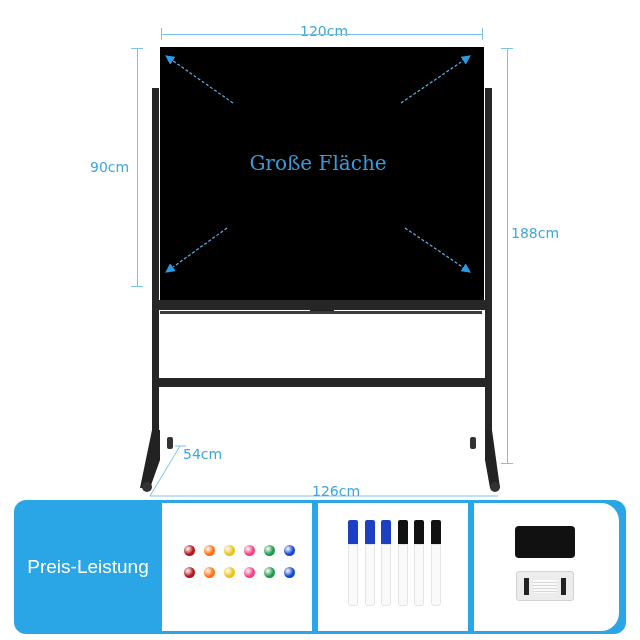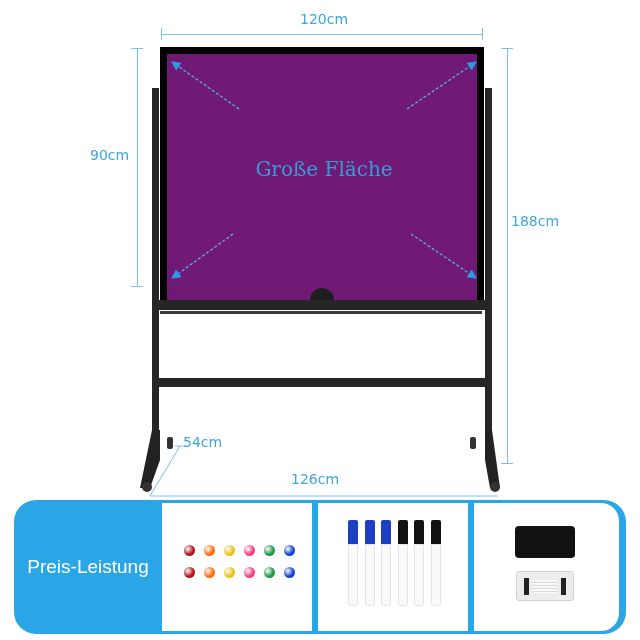--- a/index.html
+++ b/index.html
@@ -1,26 +1,26 @@
 <!DOCTYPE html>
 <html><head>
 <meta charset="utf-8">
 <style>
   html,body{margin:0;padding:0;background:#fff;}
   body{width:640px;height:640px;position:relative;overflow:hidden;font-family:"DejaVu Sans","Liberation Sans",sans-serif;}
-  .abs{position:absolute;}
+  .abs{position:absolute;margin-top:12px;}
   .dim{color:#3fa6de;font-size:14px;}
   .vline{position:absolute;width:1px;background:#7cc2ea;}
   .hline{position:absolute;height:1px;background:#7cc2ea;}
   .tick-h{position:absolute;width:12px;height:1px;background:#7cc2ea;}
   .tick-v{position:absolute;width:1px;height:12px;background:#7cc2ea;}
-  .board{position:absolute;left:160px;top:47px;width:324px;height:261px;background:#701a75;border:7px solid #000000;box-sizing:border-box;box-shadow:inset 0 0 12px rgba(0,0,0,0.04);}
+  .board{position:absolute;left:160px;top:47px;width:324px;height:261px;background:#000000;border:1px solid #000000;box-sizing:border-box;box-shadow:inset 0 0 12px rgba(0,0,0,0.04);}
   .post{position:absolute;background:#262626;}
   .headline{position:absolute;left:0;top:103px;width:314px;text-align:center;color:#3a9bd8;font-family:"DejaVu Serif","Liberation Serif",serif;font-size:20px;}
-  .panel{position:absolute;left:14px;top:500px;width:612px;height:134px;border-radius:22px;background:#2aa6e6;}
+  .panel{position:absolute;left:14px;top:500px;width:612px;height:134px;border-radius:12px;background:#2aa6e6;}
   .panel-label{position:absolute;left:0;top:0;width:148px;height:134px;display:flex;align-items:center;justify-content:center;color:#fff;font-size:19px;font-family:"Liberation Sans",sans-serif;}
   .cell{position:absolute;top:3px;height:128px;background:#fff;}
   .dot{position:absolute;width:11px;height:11px;border-radius:50%;}
   .marker{position:absolute;width:10px;}
   .marker .cap{width:10px;height:24px;border-radius:2px 2px 0 0;}
   .marker .barrel{width:10px;height:62px;background:#fafafa;border:1px solid #e4e4e4;box-sizing:border-box;border-radius:0 0 3px 3px;}
 </style>
 </head>
 <body>
 
@@ -76,21 +76,21 @@
     <rect x="167" y="437" width="6" height="12" rx="2"></rect>
     <rect x="470" y="437" width="6" height="12" rx="2"></rect>
   </g>
   <g stroke="#7cc2ea" stroke-width="1" fill="none">
     <line x1="150" y1="496" x2="180" y2="446"></line>
     <line x1="175" y1="446" x2="186" y2="446"></line>
     <line x1="150" y1="496" x2="498" y2="496"></line>
   </g>
 </svg>
 <div class="abs dim" style="left:183px;top:434px;">54cm</div>
-<div class="abs dim" style="left:291px;top:471px;">126cm</div>
+<div class="abs dim" style="left:312px;top:471px;">126cm</div>
 
 <div class="panel">
   <div class="panel-label">Preis-Leistung</div>
 
   <div class="cell" style="left:148px;width:150px;">
     <div id="magnets" style="position:absolute;left:22px;top:42px;">
         <div class="dot" style="left: 0px; top: 0px; background: radial-gradient(circle at 35% 35%, rgba(255, 255, 255, 0.5), rgb(179, 20, 26) 55%);"></div>
         <div class="dot" style="left: 20px; top: 0px; background: radial-gradient(circle at 35% 35%, rgba(255, 255, 255, 0.5), rgb(255, 111, 15) 55%);"></div>
         <div class="dot" style="left: 40px; top: 0px; background: radial-gradient(circle at 35% 35%, rgba(255, 255, 255, 0.5), rgb(233, 194, 28) 55%);"></div>
         <div class="dot" style="left: 60px; top: 0px; background: radial-gradient(circle at 35% 35%, rgba(255, 255, 255, 0.5), rgb(245, 63, 131) 55%);"></div>

